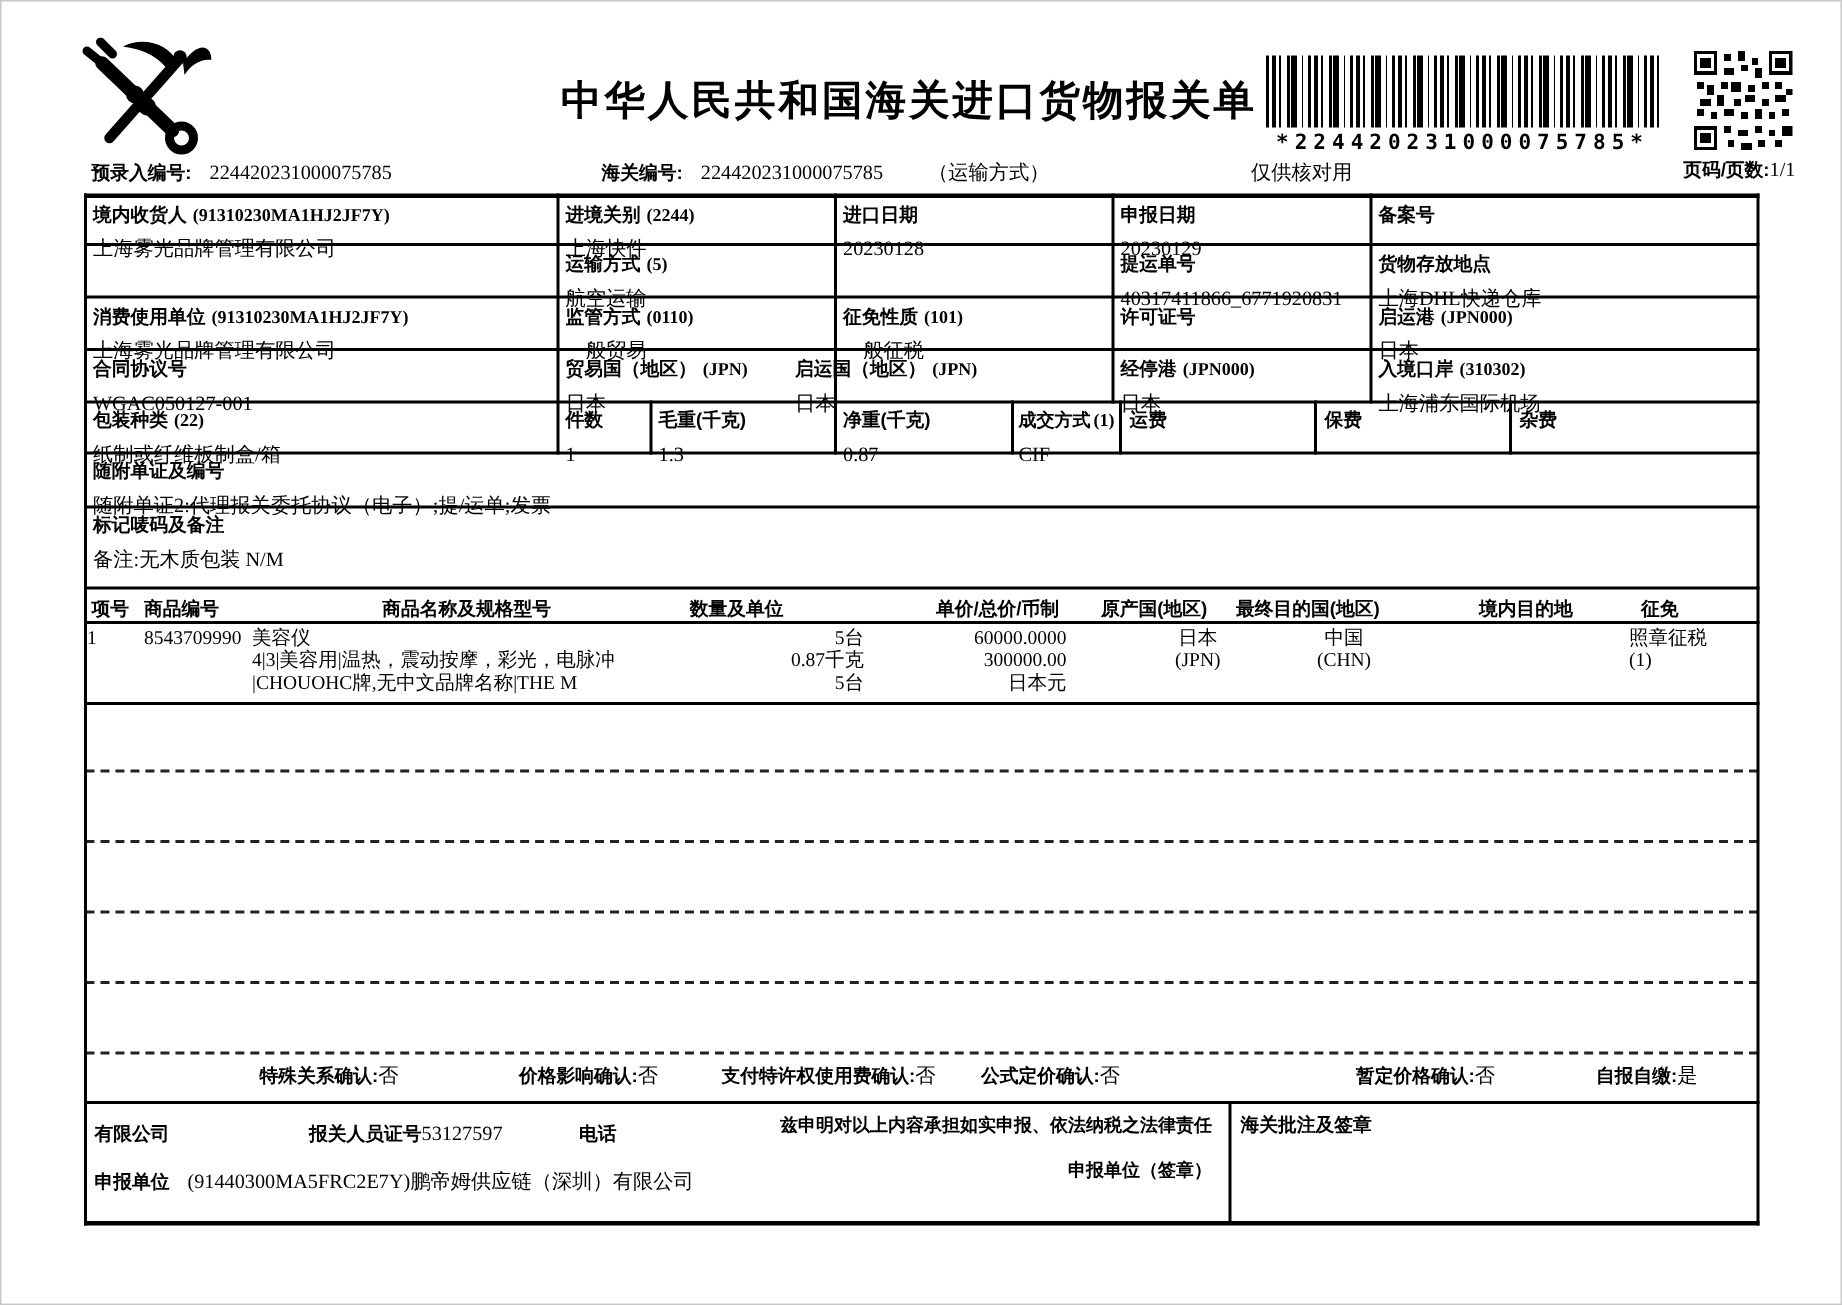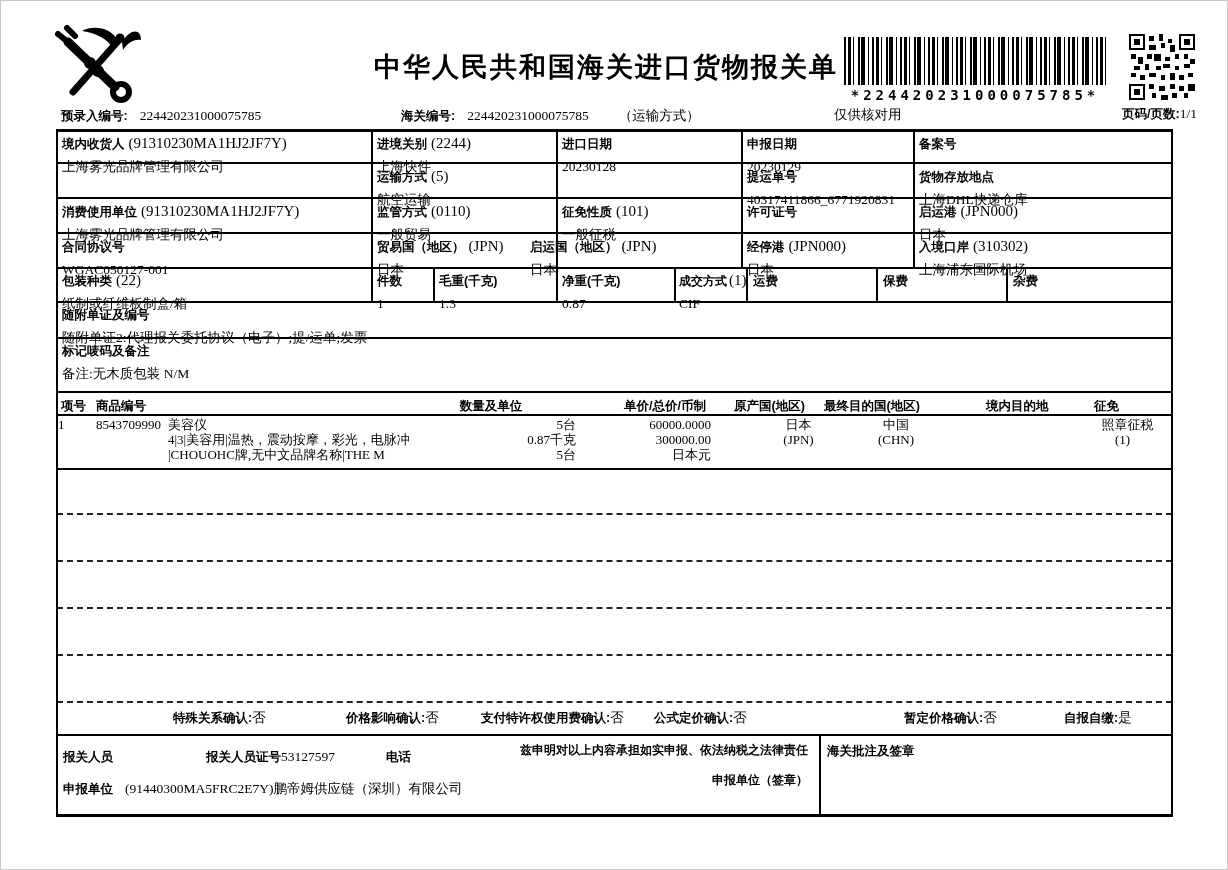--- a/index.html
+++ b/index.html
@@ -1,21 +1,21 @@
 <!DOCTYPE html>
 <html><head>
 <meta charset="utf-8">
 <style>
   html,body{margin:0;padding:0;background:#fff;}
   .page{position:relative;width:1228px;height:870px;background:#fff;
         border:1px solid #c8c8c8;box-sizing:border-box;overflow:hidden;
         font-family:"Liberation Serif","DejaVu Serif",serif;color:#000;}
   .t{position:absolute;white-space:nowrap;}
   .lbl{font-family:"Liberation Sans","DejaVu Sans",sans-serif;font-weight:bold;font-size:12.5px;}
-  .code{font-size:15px;font-weight:normal;margin-left:4px;font-family:"Liberation Serif",serif;}
+  .code{font-size:12px;font-weight:bold;margin-left:4px;font-family:"Liberation Serif",serif;}
   .val{font-size:13.5px;line-height:16px;font-family:"Liberation Serif","DejaVu Serif",serif;}
   .vblock{margin-top:6px;}
   .gap{margin-left:8px;}
   .hline{position:absolute;background:#000;}
   .vline{position:absolute;background:#000;}
   .hdash{position:absolute;height:0;border-top:2px dashed #222;}
   .title{font-weight:bold;font-size:27px;letter-spacing:2px;text-align:center;}
   .gl{font-size:13px;line-height:15px;}
   .ghead{font-family:"Liberation Sans","DejaVu Sans",sans-serif;font-weight:bold;font-size:12.5px;}
   .barcode{position:absolute;left:843px;top:36px;width:262px;height:48px;
@@ -261,20 +261,21 @@
     <span class="lbl">随附单证及编号</span>
     <div class="val vblock">随附单证2:代理报关委托协议（电子）;提/运单;发票</div>
   </div>
   <div class="t" style="left:61px;top:340px">
     <span class="lbl">标记唛码及备注</span>
     <div class="val vblock">备注:无木质包装 N/M</div>
   </div>
 
   <div class="t ghead" style="left:60px;top:397px">项号</div>
   <div class="t ghead" style="left:95px;top:397px">商品编号</div>
+  <div class="t ghead" style="left:175px;top:397px;width:270px;text-align:center">商品名称及规格型号</div>
   <div class="t ghead" style="left:420px;top:397px;width:140px;text-align:center">数量及单位</div>
   <div class="t ghead" style="left:623px;top:397px">单价/总价/币制</div>
   <div class="t ghead" style="left:733px;top:397px">原产国(地区)</div>
   <div class="t ghead" style="left:823px;top:397px">最终目的国(地区)</div>
   <div class="t ghead" style="left:985px;top:397px">境内目的地</div>
   <div class="t ghead" style="left:1093px;top:397px">征免</div>
 
   <div class="t gl" style="left:57px;top:416px">1</div>
   <div class="t gl" style="left:95px;top:416px">8543709990</div>
   <div class="t" style="left:167px;top:416px">
@@ -293,21 +294,21 @@
     <div class="gl">日本元</div>
   </div>
   <div class="t" style="left:760px;top:416px;width:75px;text-align:center">
     <div class="gl">日本</div>
     <div class="gl">(JPN)</div>
   </div>
   <div class="t" style="left:855px;top:416px;width:80px;text-align:center">
     <div class="gl">中国</div>
     <div class="gl">(CHN)</div>
   </div>
-  <div class="t" style="left:1085px;top:416px;width:83px;text-align:center">
+  <div class="t" style="left:1085px;top:416px;width:83px;text-align:left">
     <div class="gl">照章征税</div>
     <div class="gl" style="padding-right:10px">(1)</div>
   </div>
 
   <div class="t" style="left:172px;top:707px">
     <span class="lbl">特殊关系确认:</span><span class="val">否</span>
   </div>
   <div class="t" style="left:345px;top:707px">
     <span class="lbl">价格影响确认:</span><span class="val">否</span>
   </div>
@@ -318,21 +319,21 @@
     <span class="lbl">公式定价确认:</span><span class="val">否</span>
   </div>
   <div class="t" style="left:903px;top:707px">
     <span class="lbl">暂定价格确认:</span><span class="val">否</span>
   </div>
   <div class="t" style="left:1063px;top:707px">
     <span class="lbl">自报自缴:</span><span class="val">是</span>
   </div>
 
   <div class="t" style="left:62px;top:746px">
-    <span class="lbl">报关人员</span>
+    <span class="lbl">有限公司</span>
   </div>
   <div class="t" style="left:205px;top:746px">
     <span class="lbl">报关人员证号</span><span class="val">53127597</span>
   </div>
   <div class="t" style="left:385px;top:746px">
     <span class="lbl">电话</span>
   </div>
   <div class="t" style="left:62px;top:778px">
     <span class="lbl">申报单位</span>
     <span class="val gap">(91440300MA5FRC2E7Y)鹏帝姆供应链（深圳）有限公司</span>

